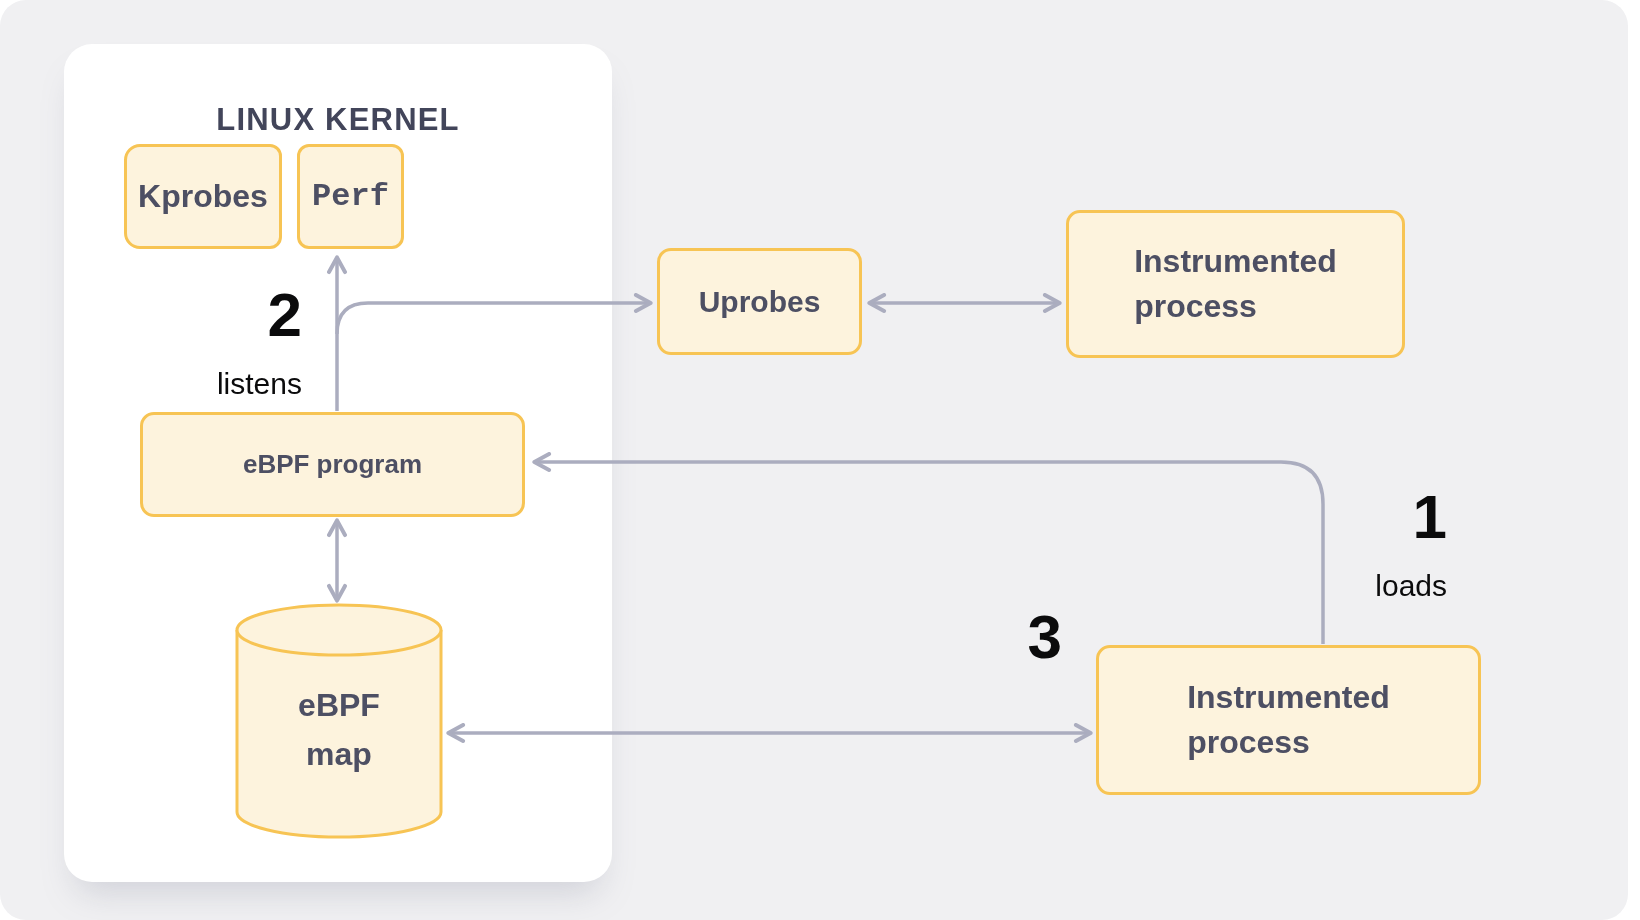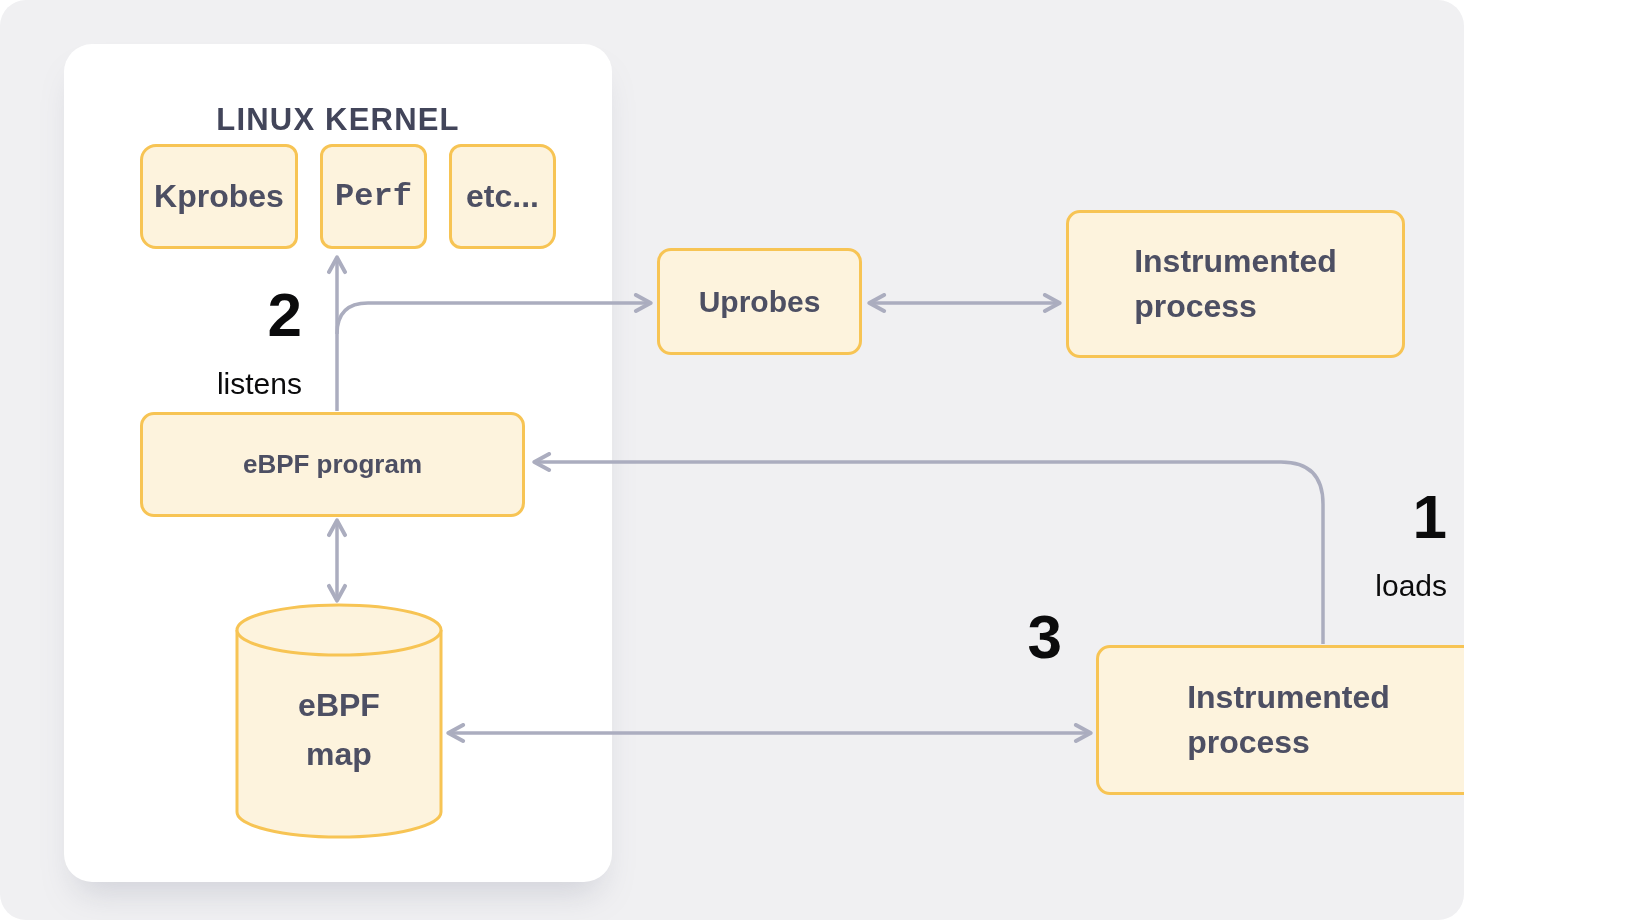--- a/index.html
+++ b/index.html
@@ -2,34 +2,34 @@
 <html style="--background: #f0f0f2; --card: #ffffff; --node-fill: #fdf3dd; --node-border: #f7c454; --arrow: #abadbf; --panel-title: #42455a; --node-text: #4d4f63; --step-text: #0b0b0c;"><head>
 <meta charset="utf-8">
 <style>
   :root{
     --bg:#f0f0f2; --card:#ffffff; --node-fill:#fdf3dd; --node-border:#f7c454;
     --arrow:#abadbf; --panel-title:#42455a; --node-text:#4d4f63; --step-text:#0b0b0c;
   }
   *{box-sizing:border-box;margin:0;padding:0;}
   html,body{background:#ffffff;}
   body{font-family:"Liberation Sans","DejaVu Sans",sans-serif;}
-  .page{position:relative;width:1464px;height:920px;background:var(--bg);border-radius:26px;overflow:hidden;}
+  .page{position:relative;width:1628px;height:920px;background:var(--bg);border-radius:26px;overflow:hidden;}
 
   .card{position:absolute;top:44px;height:838px;background:var(--card);border-radius:28px;
         box-shadow:0 22px 34px -12px rgba(125,128,152,.28);}
   .card.kernel{left:64px;width:548px;}
   .card.user{left:893px;width:685px;}
   .panel-title{position:absolute;top:58px;left:0;width:100%;text-align:center;
         font-size:31px;font-weight:800;letter-spacing:1.2px;color:var(--panel-title);}
 
   .node{position:absolute;display:flex;align-items:center;justify-content:center;
         background:var(--node-fill);border:3px solid var(--node-border);border-radius:14px;
         color:var(--node-text);font-weight:600;white-space:pre-line;}
 
-  .probes-row{position:absolute;left:140px;top:144px;width:382px;height:105px;display:flex;gap:22px;}
+  .probes-row{position:absolute;left:124px;top:144px;width:382px;height:105px;display:flex;gap:15px;}
   .probe-cell{position:relative;flex:0 0 auto;height:105px;display:flex;align-items:center;justify-content:center;
         background:var(--node-fill);border:3px solid var(--node-border);border-radius:12px;
         color:var(--node-text);font-weight:600;font-size:32px;}
   .probe-cell.c0{width:158px;border-top-left-radius:16px;border-bottom-left-radius:16px;}
   .probe-cell.c1{width:107px;font-family:Liberation Mono, monospace;}
   .probe-cell.c2{width:107px;border-top-right-radius:16px;border-bottom-right-radius:16px;}
 
   .ebpf-program{left:140px;top:412px;width:385px;height:105px;font-size:26px;}
   .uprobes{left:657px;top:248px;width:205px;height:107px;font-size:30px;}
   .proc-top{left:1066px;top:210px;width:339px;height:148px;font-size:32px;line-height:45px;}
@@ -70,21 +70,20 @@
       <path d="M 870 303 L 1059 303" marker-start="url(#head)" marker-end="url(#head)"></path>
       <path d="M 1323 644 L 1323 504 Q 1323 462 1281 462 L 535 462" marker-end="url(#head)"></path>
       <path d="M 337 521 L 337 600" marker-start="url(#head)" marker-end="url(#head)"></path>
       <path d="M 449 733 L 1090 733" marker-start="url(#head)" marker-end="url(#head)"></path>
     </g>
   </svg>
 
   <div class="probes-row">
     <div class="probe-cell c0">Kprobes</div>
     <div class="probe-cell c1">Perf</div>
-    <div class="probe-cell c2">etc...</div>
   </div>
 
   <div class="node ebpf-program">eBPF program</div>
 
   <div class="node uprobes">Uprobes</div>
 
   <div class="node proc-top">Instrumented
 process</div>
   <div class="node proc-bottom">Instrumented
 process</div>

